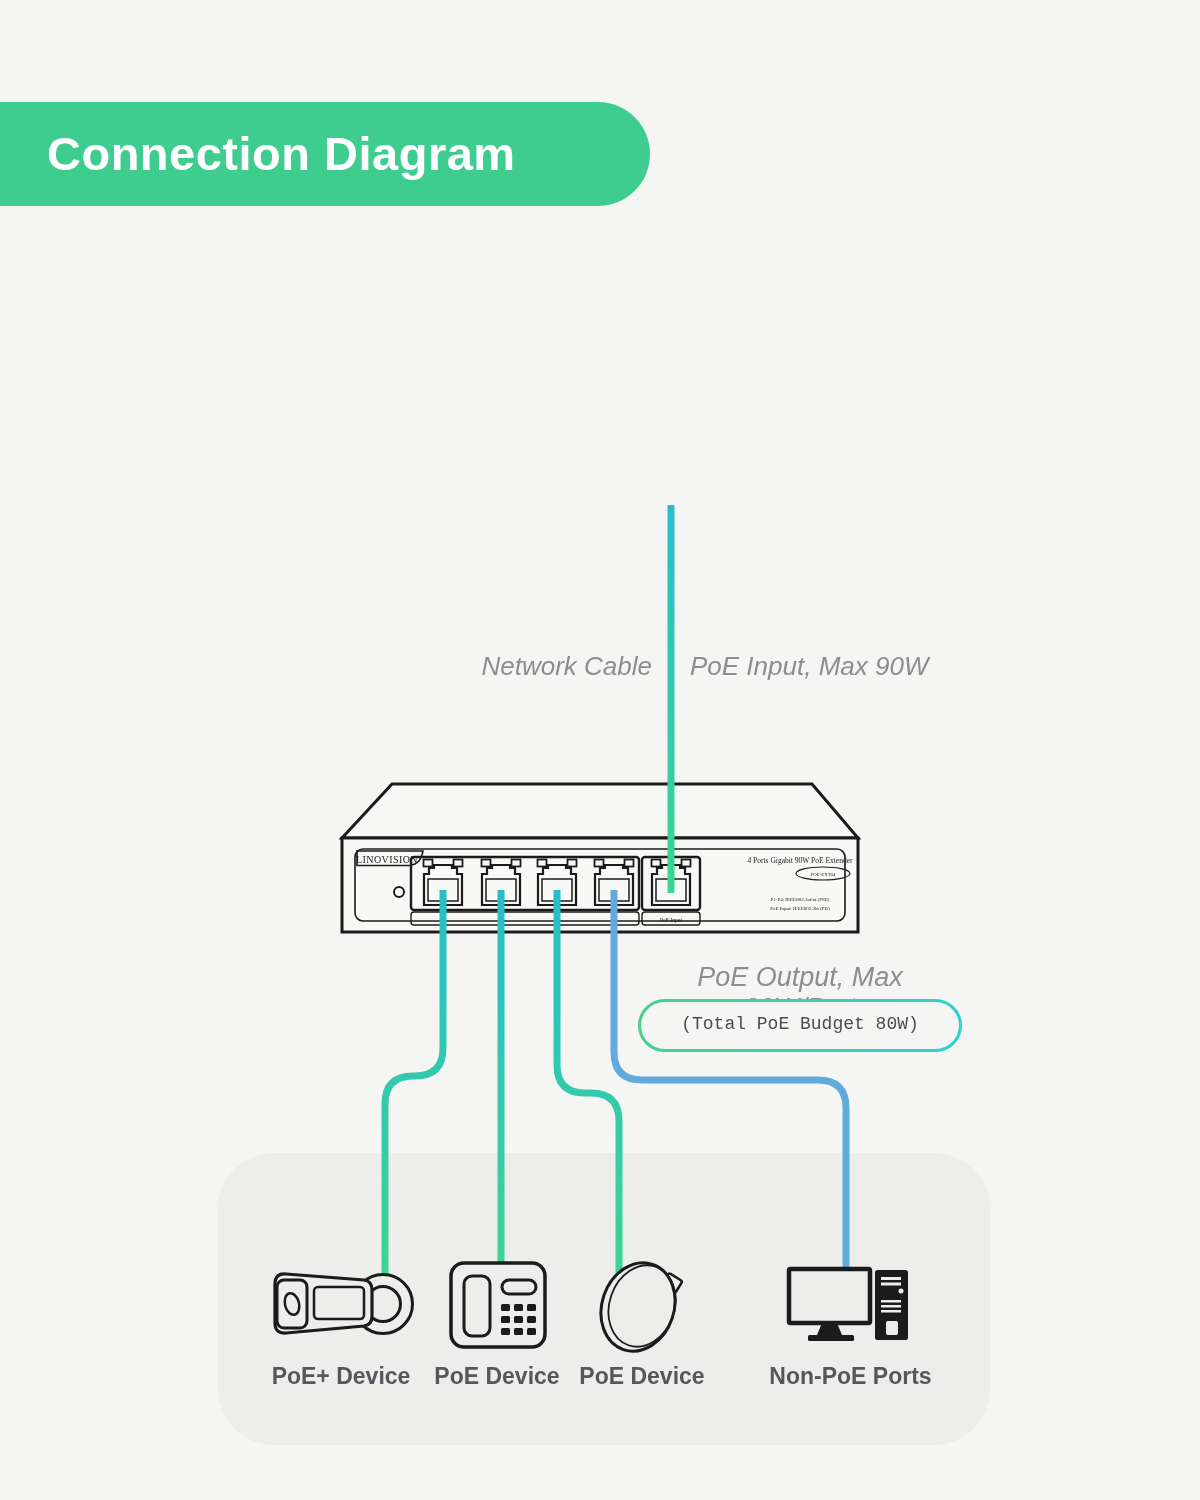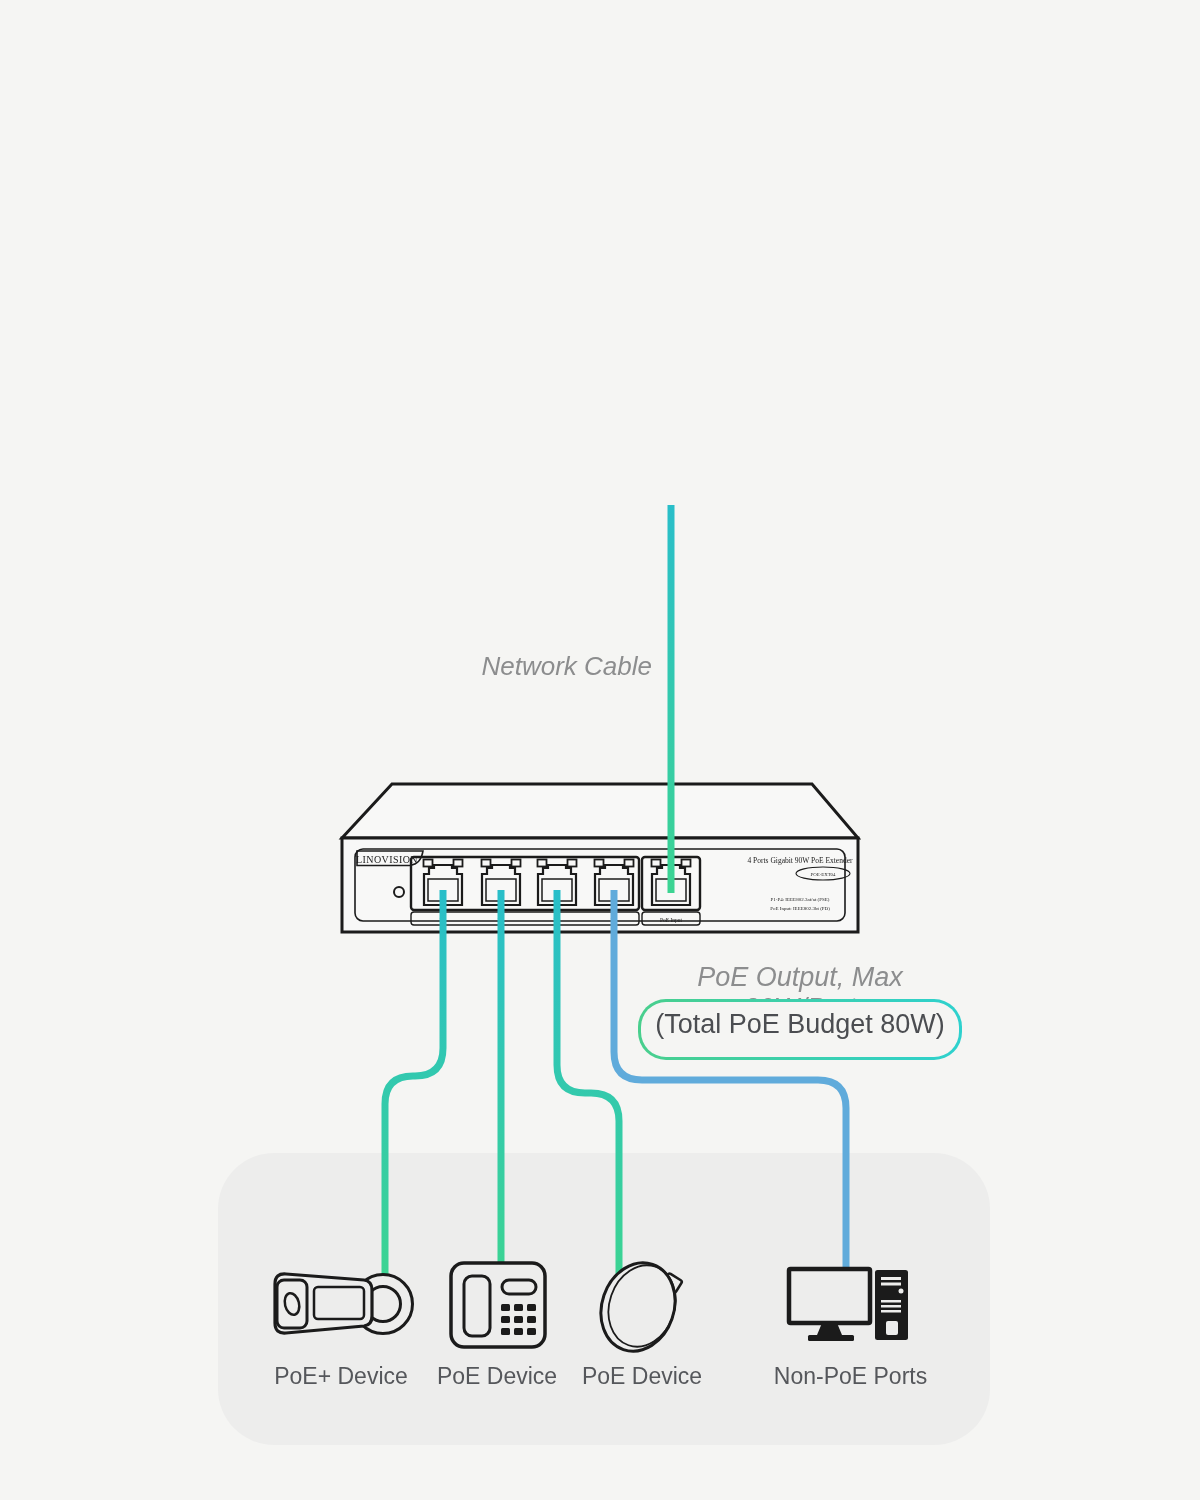--- a/index.html
+++ b/index.html
@@ -34,39 +34,42 @@
   
   .cables-svg{left:0;top:0;width:1200px;height:1500px;pointer-events:none;}
   .cable{fill:none;stroke-width:7;}
   .cable-blue{stroke:var(--cable-blue,#60ABDB);}
 
   
   .gray-label{font-size:26px;color:#8C8D8E;font-style:italic;}
   .lbl-network{left:380px;top:651px;width:272px;text-align:right;}
   .lbl-poe-in{left:690px;top:651px;}
   .lbl-poe-out{left:640px;top:962px;width:320px;text-align:center;font-size:27px;}
-  .budget-pill{left:638px;top:999px;width:324px;height:61px;box-sizing:border-box;
+  .budget-pill{left:638px;top:999px;width:324px;height:53px;box-sizing:border-box;
      border:3.5px solid transparent;border-radius:28px;
      background:linear-gradient(var(--page-bg,#F5F5F3),var(--page-bg,#F5F5F3)) padding-box,
                 linear-gradient(90deg,var(--pill-gradient-start,#49CF8D),var(--pill-gradient-end,#2ED1CE)) border-box;
-     text-align:center;line-height:45px;font-size:27px;font-weight:500;color:#4B4D51;}
+     text-align:center;line-height:45px;font-size:18px;font-weight:500;color:#4B4D51;font-family:Liberation Mono, monospace;}
 
   
   .dev-svg{pointer-events:none;}
-  .dev-label{top:1363px;text-align:center;font-size:23px;font-weight:400;color:#55575B;}
+  .dev-label{top:1363px;text-align:center;font-size:23px;font-weight:700;color:#55575B;}
   .ishape{fill:var(--devices-panel-bg,#EDEDEC);stroke:#1B1B1B;}
   .iline{fill:none;stroke:#1B1B1B;}
   .ifill{fill:#1B1B1B;}
   .iwhite{fill:var(--devices-panel-bg,#EDEDEC);}
 </style>
 </head>
 <body>
 
 <div id="stage" style="--page-bg: #F5F5F3; --panel-bg: #EFEFED; --devices-panel-bg: #EDEDEC; --accent-green: #3ECD8E; --cable-cyan: #29BEC9; --cable-green: #3CD492; --cable-blue: #60ABDB; --pill-gradient-start: #49CF8D; --pill-gradient-end: #2ED1CE;">
 
+  <div class="abs banner">
+    <h1>Connection Diagram</h1>
+  </div>
 
 
   <div class="abs devices-box"></div>
 
   <svg class="abs switch-svg" viewBox="0 0 560 175">
     <polygon class="face" points="62,14 482,14 528,68 12,68"></polygon>
     <rect class="face" x="12" y="68" width="516" height="94"></rect>
     <rect class="thin" x="25" y="79" width="490" height="72" rx="8"></rect>
 
     <path class="thin" d="M27 81 H93 Q91 94 80 95.5 H27 Z"></path>
@@ -140,20 +143,21 @@
       </linearGradient>
     </defs>
     <path class="cable" stroke="url(#gIn)" d="M671 505 V893"></path>
     <path class="cable" stroke="url(#gOut)" d="M443 890 V1048 Q443 1076 415 1076 H413 Q385 1076 385 1104 V1280"></path>
     <path class="cable" stroke="url(#gOut)" d="M501 890 V1270"></path>
     <path class="cable" stroke="url(#gOut)" d="M557 890 V1065 Q557 1093 585 1093 H591 Q619 1093 619 1121 V1278"></path>
     <path class="cable cable-blue" d="M614 890 V1052 Q614 1080 642 1080 H818 Q846 1080 846 1108 V1276"></path>
   </svg>
 
   <div class="abs gray-label lbl-network">Network Cable</div>
+  <div class="abs gray-label lbl-poe-in">PoE Input, Max 90W</div>
   <div class="abs gray-label lbl-poe-out">PoE Output, Max 30W/Port</div>
   <div class="abs budget-pill">(Total PoE Budget 80W)</div>
 
   <svg class="abs dev-svg" style="left:268px;top:1260px;width:150px;height:92px" viewBox="0 0 150 92">
     <circle class="ishape" cx="115" cy="44" r="29.5" stroke-width="3"></circle>
     <circle class="iline" cx="115" cy="44" r="17.5" stroke-width="3"></circle>
     <path class="ishape" d="M18 14 L96 20 Q104 21 104 30 L104 56 Q104 65 96 66 L18 73 Q7 74 7 63 L7 24 Q7 13 18 14 Z" stroke-width="3.2"></path>
     <rect class="ishape" x="9" y="20" width="30" height="48" rx="7" stroke-width="3"></rect>
     <ellipse class="iline" cx="24" cy="44" rx="7" ry="11" stroke-width="2.5" transform="rotate(-14 24 44)"></ellipse>
     <rect class="iline" x="46" y="27" width="50" height="32" rx="4" stroke-width="2.5"></rect>

